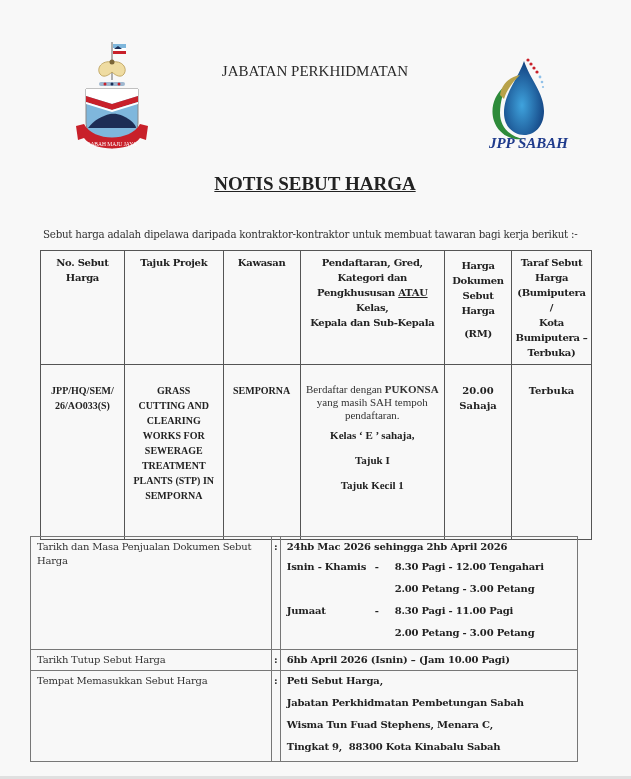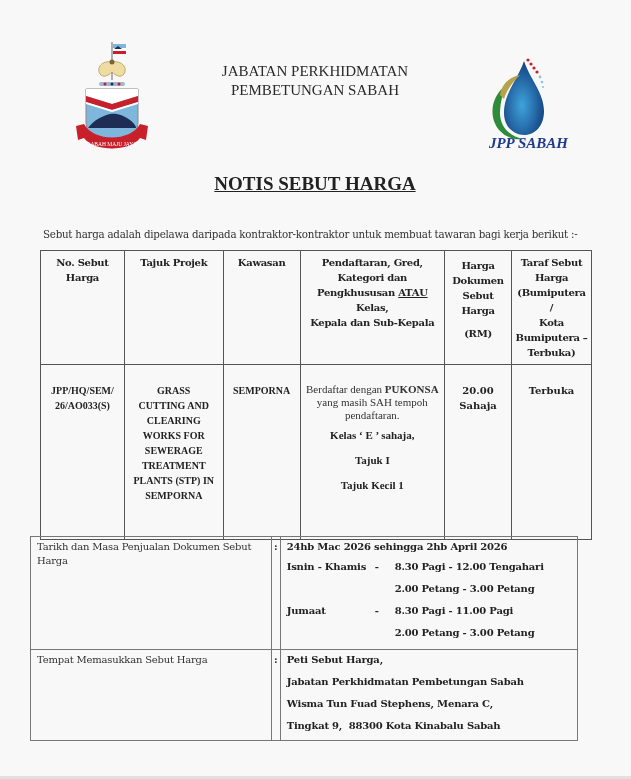--- a/index.html
+++ b/index.html
@@ -80,21 +80,20 @@
     <path d="M14 62 L40 70 L66 62 L66 64 L40 72 L14 64 Z" fill="#fff"></path>
     <path d="M16 88 C22 80 30 76 38 74 C46 73 52 76 58 80 C62 83 64 86 64 88 Z" fill="#1d2d55"></path>
 
     <path d="M4 86 L12 84 C22 102 58 102 68 84 L76 86 L74 100 L68 98 C58 112 22 112 12 98 L6 100 Z" fill="#c8202a"></path>
     <text x="40" y="106" text-anchor="middle" font-size="5.5" fill="#fff" font-family="Liberation Serif, serif">SABAH MAJU JAYA</text>
   </svg>
 </div>
 
 <div class="abs org-title">
   <div>JABATAN PERKHIDMATAN</div>
-  <div>PEMBETUNGAN SABAH</div>
 </div>
 
 <div id="jpp-logo" class="abs">
   <svg width="90" height="100" viewBox="0 0 90 100">
     <defs>
       <radialGradient id="dropGrad" cx="45%" cy="60%" r="60%">
         <stop offset="0%" stop-color="#3fa3dd"></stop>
         <stop offset="100%" stop-color="#12407f"></stop>
       </radialGradient>
     </defs>
@@ -209,20 +208,25 @@
         <div>Jumaat</div>
         <div>-</div>
         <div>8.30 Pagi - 11.00 Pagi</div>
         <div></div>
             <div></div>
         <div>2.00 Petang - 3.00 Petang</div>
       </div>
     </td>
   </tr>
   <tr>
+    <td class="label">Tarikh Tutup Sebut Harga</td>
+    <td class="colon">:</td>
+    <td class="value">6hb April 2026 (Isnin) – (Jam 10.00 Pagi)</td>
+  </tr>
+  <tr>
     <td class="label" style="height:84px;">Tempat Memasukkan Sebut Harga</td>
     <td class="colon">:</td>
     <td class="value">
       <div class="vline">Peti Sebut Harga,</div>
       <div class="vline">Jabatan Perkhidmatan Pembetungan Sabah</div>
       <div class="vline">Wisma Tun Fuad Stephens, Menara C,</div>
       <div class="vline" style="white-space:pre;">Tingkat 9,  88300 Kota Kinabalu Sabah</div>
     </td>
   </tr>
 </tbody>

